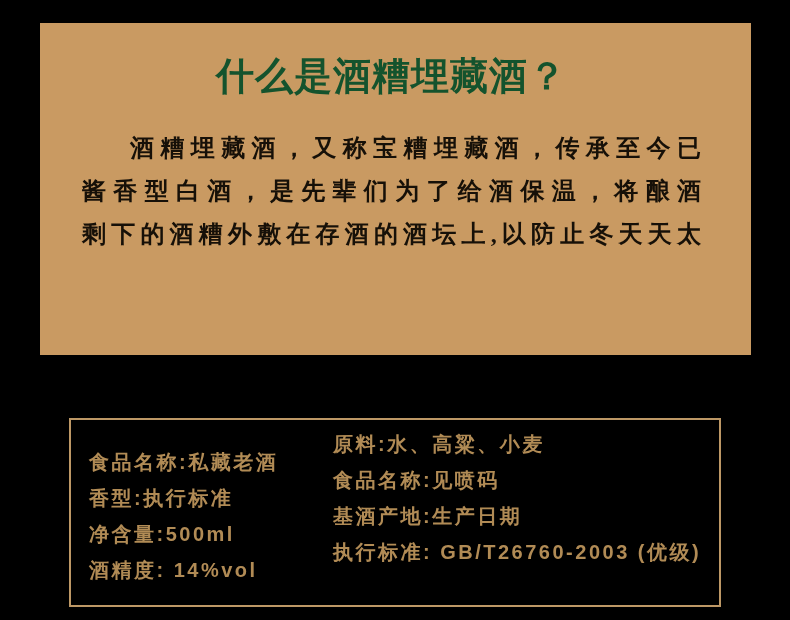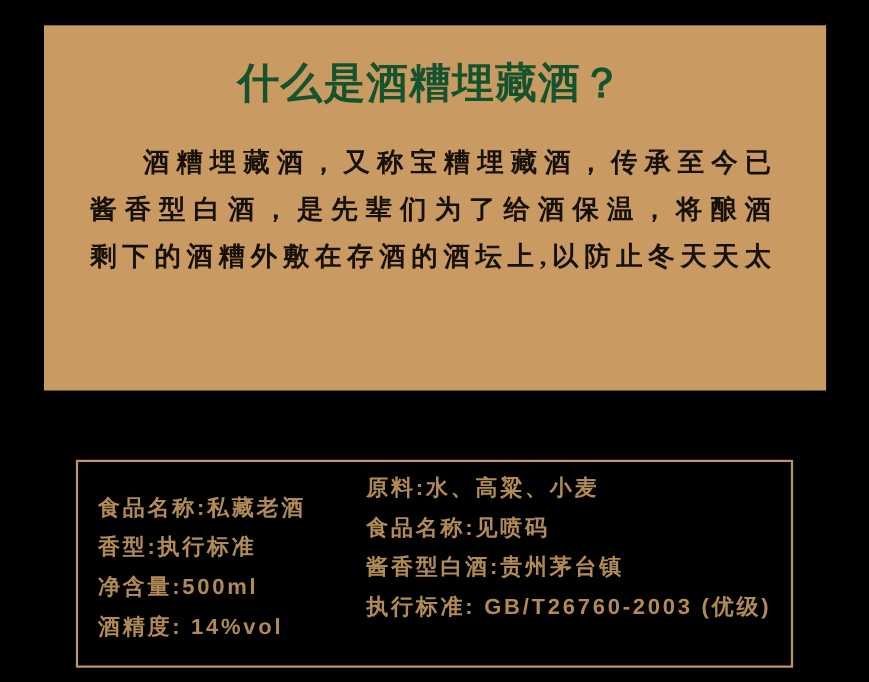--- a/index.html
+++ b/index.html
@@ -107,18 +107,18 @@
   <section class="spec-panel">
     <div class="spec-col spec-col-left">
       <div class="spec-row">食品名称:私藏老酒</div>
       <div class="spec-row">香型:执行标准</div>
       <div class="spec-row">净含量:500ml</div>
       <div class="spec-row">酒精度: 14%vol</div>
     </div>
     <div class="spec-col spec-col-right">
       <div class="spec-row">原料:水、高粱、小麦</div>
       <div class="spec-row">食品名称:见喷码</div>
-      <div class="spec-row">酱香型白酒:贵州茅台镇</div>
+      <div class="spec-row">基酒产地:生产日期</div>
       <div class="spec-row">执行标准: GB/T26760-2003 (优级)</div>
     </div>
   </section>
 
 </div>
 
 </body></html>

